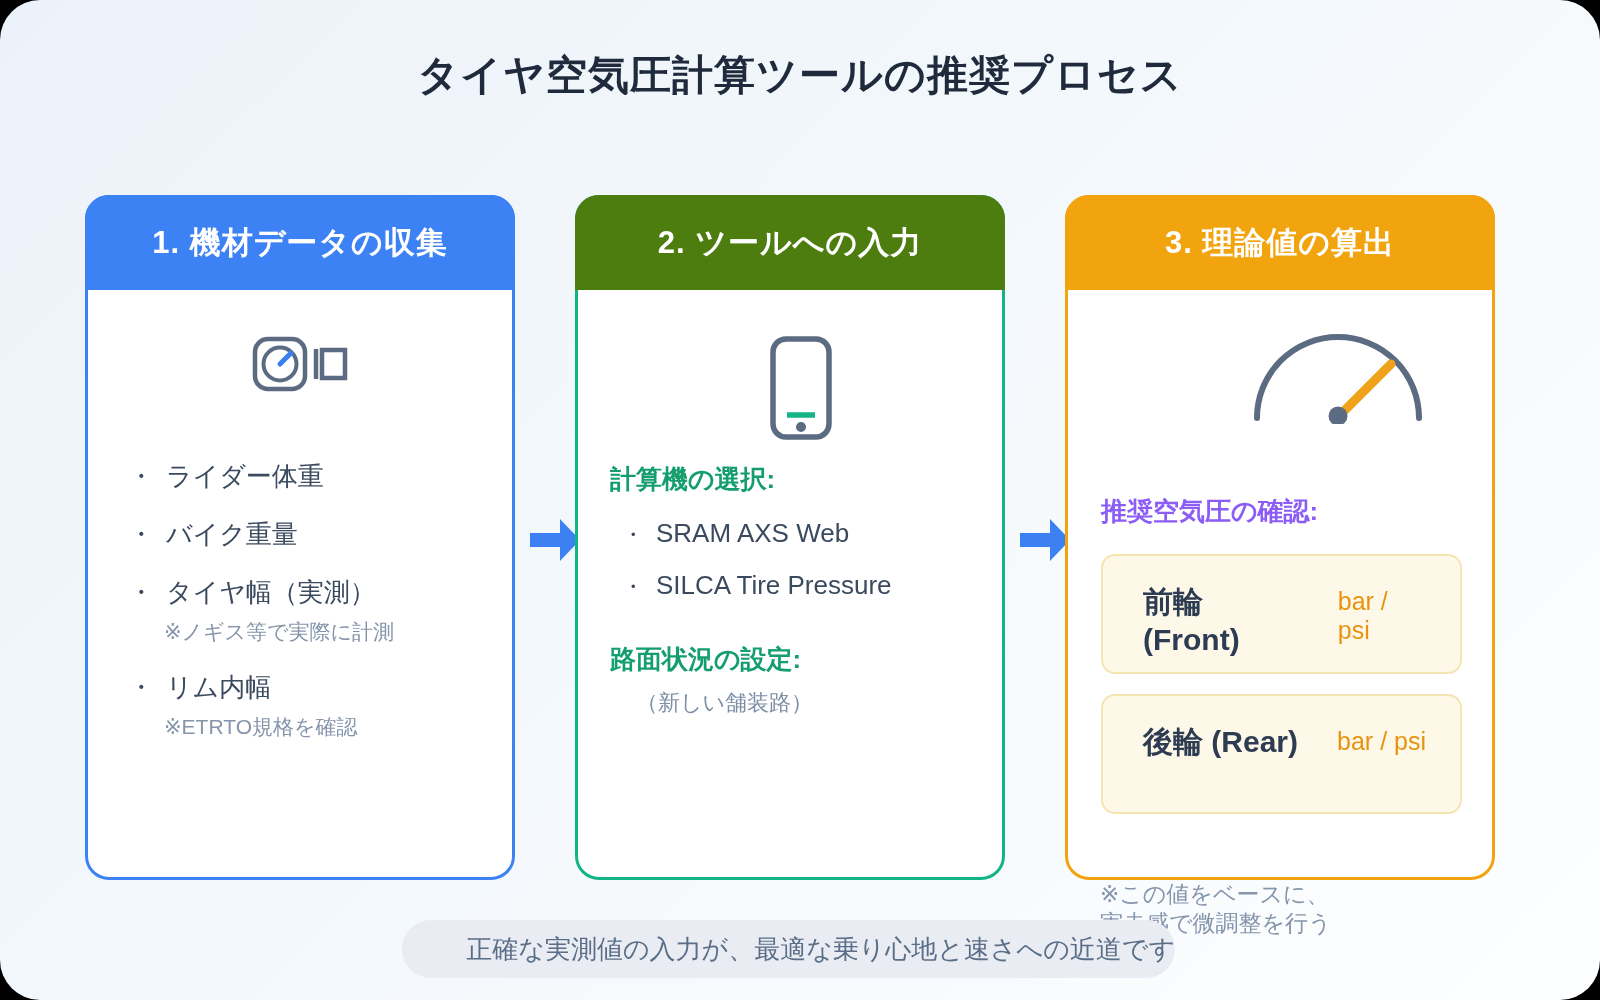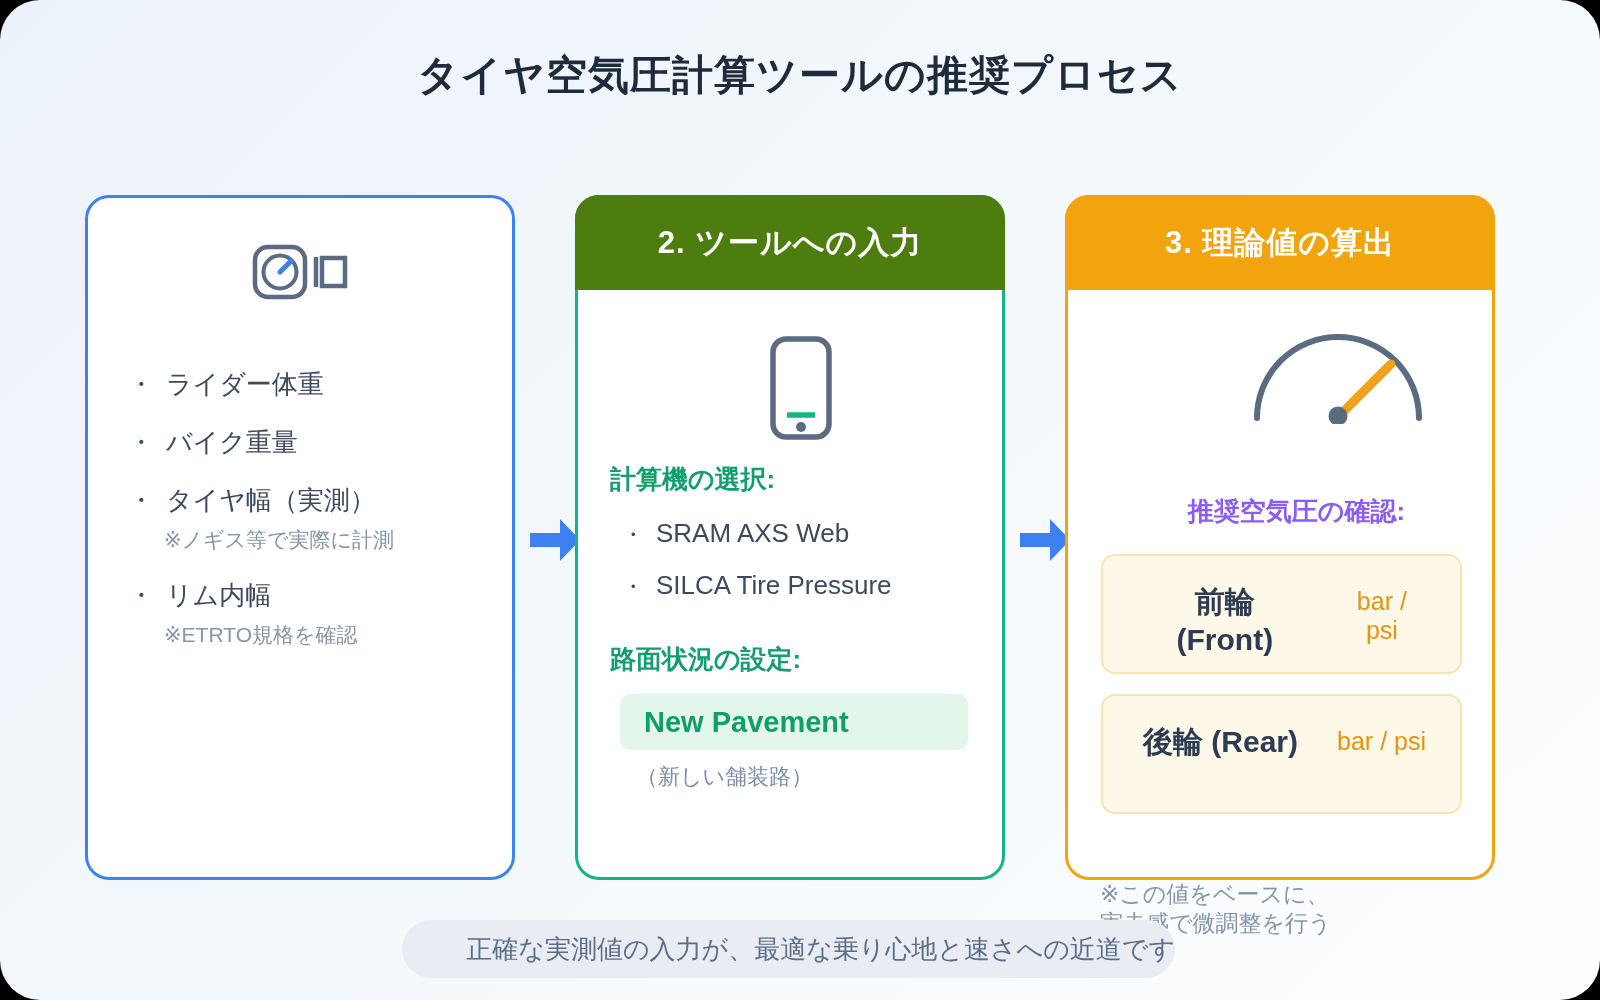--- a/index.html
+++ b/index.html
@@ -13,21 +13,21 @@
     position:absolute;top:48px;left:0;width:100%;margin:0;
     text-align:center;font-size:41px;font-weight:bold;color:#1f2b3c;letter-spacing:1px;
   }
   
   .card{
     position:absolute;top:195px;width:430px;height:685px;box-sizing:border-box;
     background:#ffffff;border-radius:24px;z-index:2;
   }
   .c1{left:85px;border:3px solid #3d82f4;}
   .c2{left:575px;border:3px solid #12b583;}
-  .c3{left:1065px;border:3px solid #f2a40e;text-align:center;}
+  .c3{left:1065px;border:3px solid #f2a40e;}
   .card-header{
     margin:-3px -3px 0 -3px;height:95px;border-radius:24px 24px 0 0;
     display:flex;align-items:center;justify-content:center;
     color:#ffffff;font-size:31px;font-weight:bold;letter-spacing:1px;
   }
   .c1 .card-header{background:#3d82f4;}
   .c2 .card-header{background:#4d7c0f;text-align:center;}
   .c3 .card-header{background:#f2a40e;}
   .icon-row{display:flex;justify-content:center;align-items:center;}
   .c1 .icon-row{margin-top:46px;height:56px;}
@@ -81,20 +81,21 @@
   svg{display:block;}
 </style>
 </head>
 <body>
 
 <div class="canvas">
 
   <h1 class="page-title">タイヤ空気圧計算ツールの推奨プロセス</h1>
 
   <section class="card c1">
+    <header class="card-header">1. 機材データの収集</header>
     <div class="icon-row">
       <svg width="96" height="56" viewBox="0 0 96 56" fill="none">
         <rect x="3" y="3" width="50" height="50" rx="13" stroke="#5b6b82" stroke-width="4.5"></rect>
         <circle cx="28" cy="28" r="16.5" stroke="#5b6b82" stroke-width="4"></circle>
         <line x1="28" y1="28" x2="39" y2="17" stroke="#3b7ff0" stroke-width="5" stroke-linecap="round"></line>
         <line x1="64" y1="13" x2="64" y2="43" stroke="#5b6b82" stroke-width="4.5"></line>
         <rect x="70" y="14" width="23" height="28" stroke="#5b6b82" stroke-width="4.5"></rect>
       </svg>
     </div>
     <div class="list">
@@ -140,23 +141,20 @@
         <div class="opt">
           <span class="dot">・</span>
           <span>SRAM AXS Web</span>
         </div>
         <div class="opt">
           <span class="dot">・</span>
           <span>SILCA Tire Pressure</span>
         </div>
       </div>
       <div class="h-green second">路面状況の設定:</div>
-      <div class="chip">
-        <span>New Pavement</span>
-      </div>
       <div class="chip-note">（新しい舗装路）</div>
     </div>
   </section>
 
   <div class="arrow a2">
     <svg width="50" height="46" viewBox="0 0 50 46">
       <polygon points="0,16 30,16 30,2 50,23 30,44 30,30 0,30" fill="#3c80f2"></polygon>
     </svg>
   </div>
 

